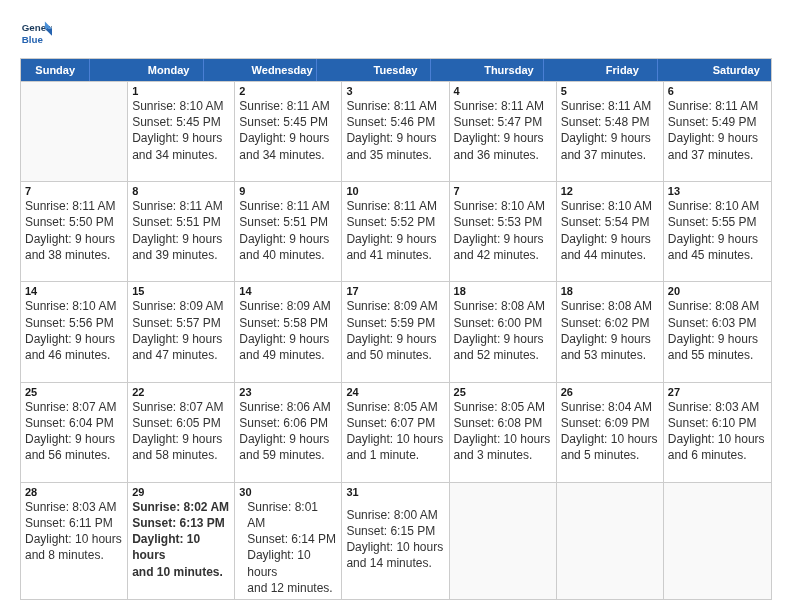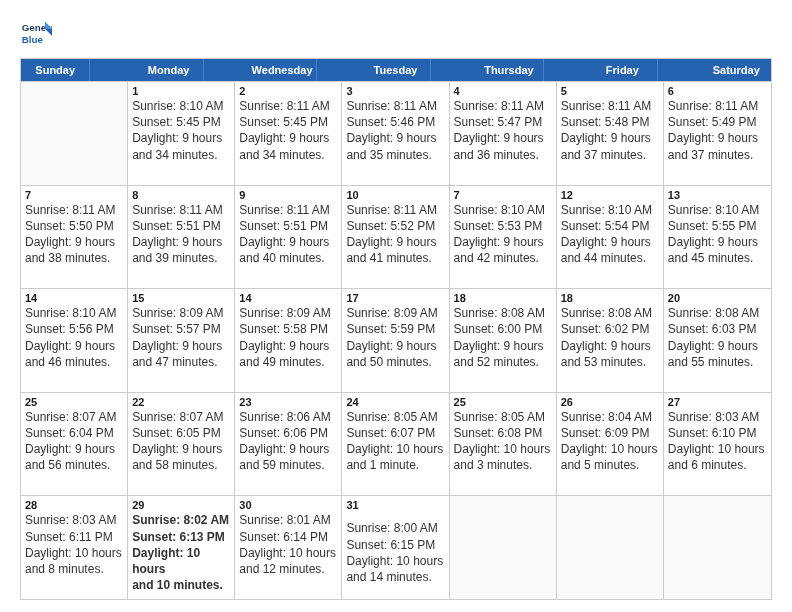--- a/index.html
+++ b/index.html
@@ -340,21 +340,21 @@
           </div>
           <div class="cal-cell">
             <div class="day-num">29</div>
             <div class="day-info" style="white-space: pre-line; font-weight: bold;">Sunrise: 8:02 AM
 Sunset: 6:13 PM
 Daylight: 10 hours
 and 10 minutes.</div>
           </div>
           <div class="cal-cell">
             <div class="day-num">30</div>
-            <div class="day-info" style="white-space: pre-line;">Sunrise: 8:01 AM
+            <div class="day-info" style="white-space: pre-line; margin-left: 8px;">Sunrise: 8:01 AM
 Sunset: 6:14 PM
 Daylight: 10 hours
 and 12 minutes.</div>
           </div>
           <div class="cal-cell">
             <div class="day-num">31</div>
             <div class="day-info" style="white-space: pre-line; margin-top: 8px;">Sunrise: 8:00 AM
 Sunset: 6:15 PM
 Daylight: 10 hours
 and 14 minutes.</div>

